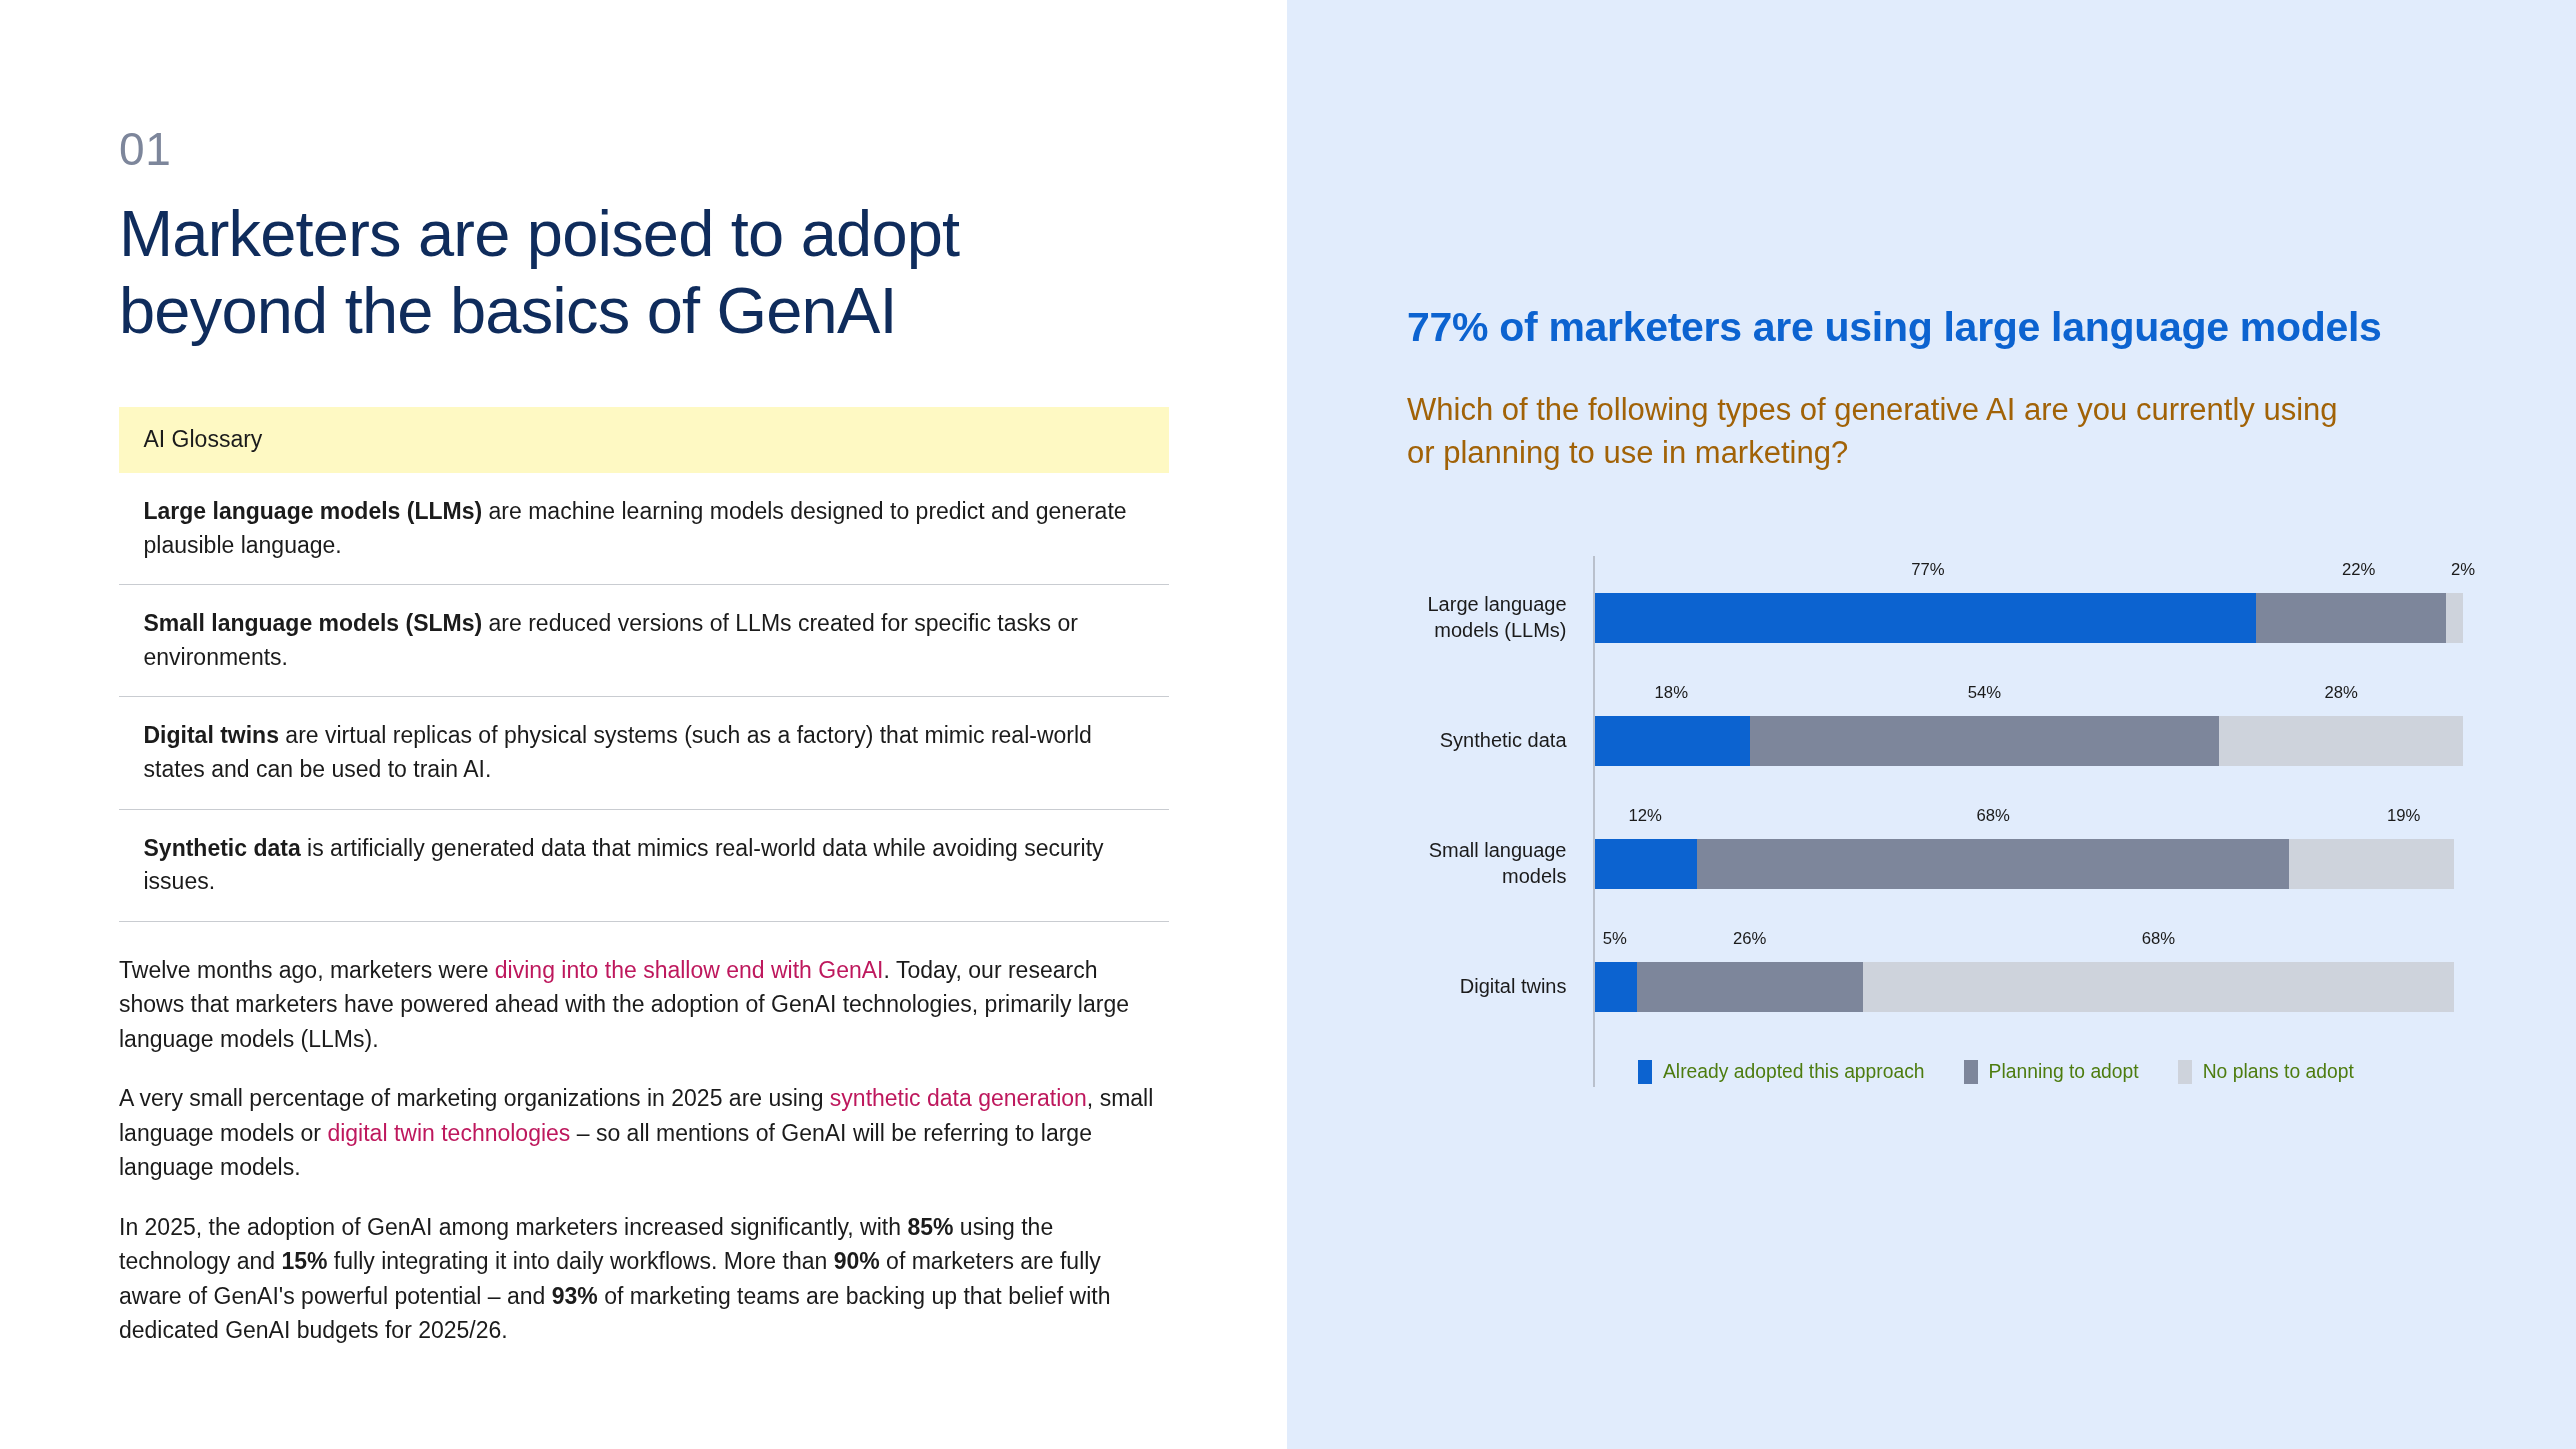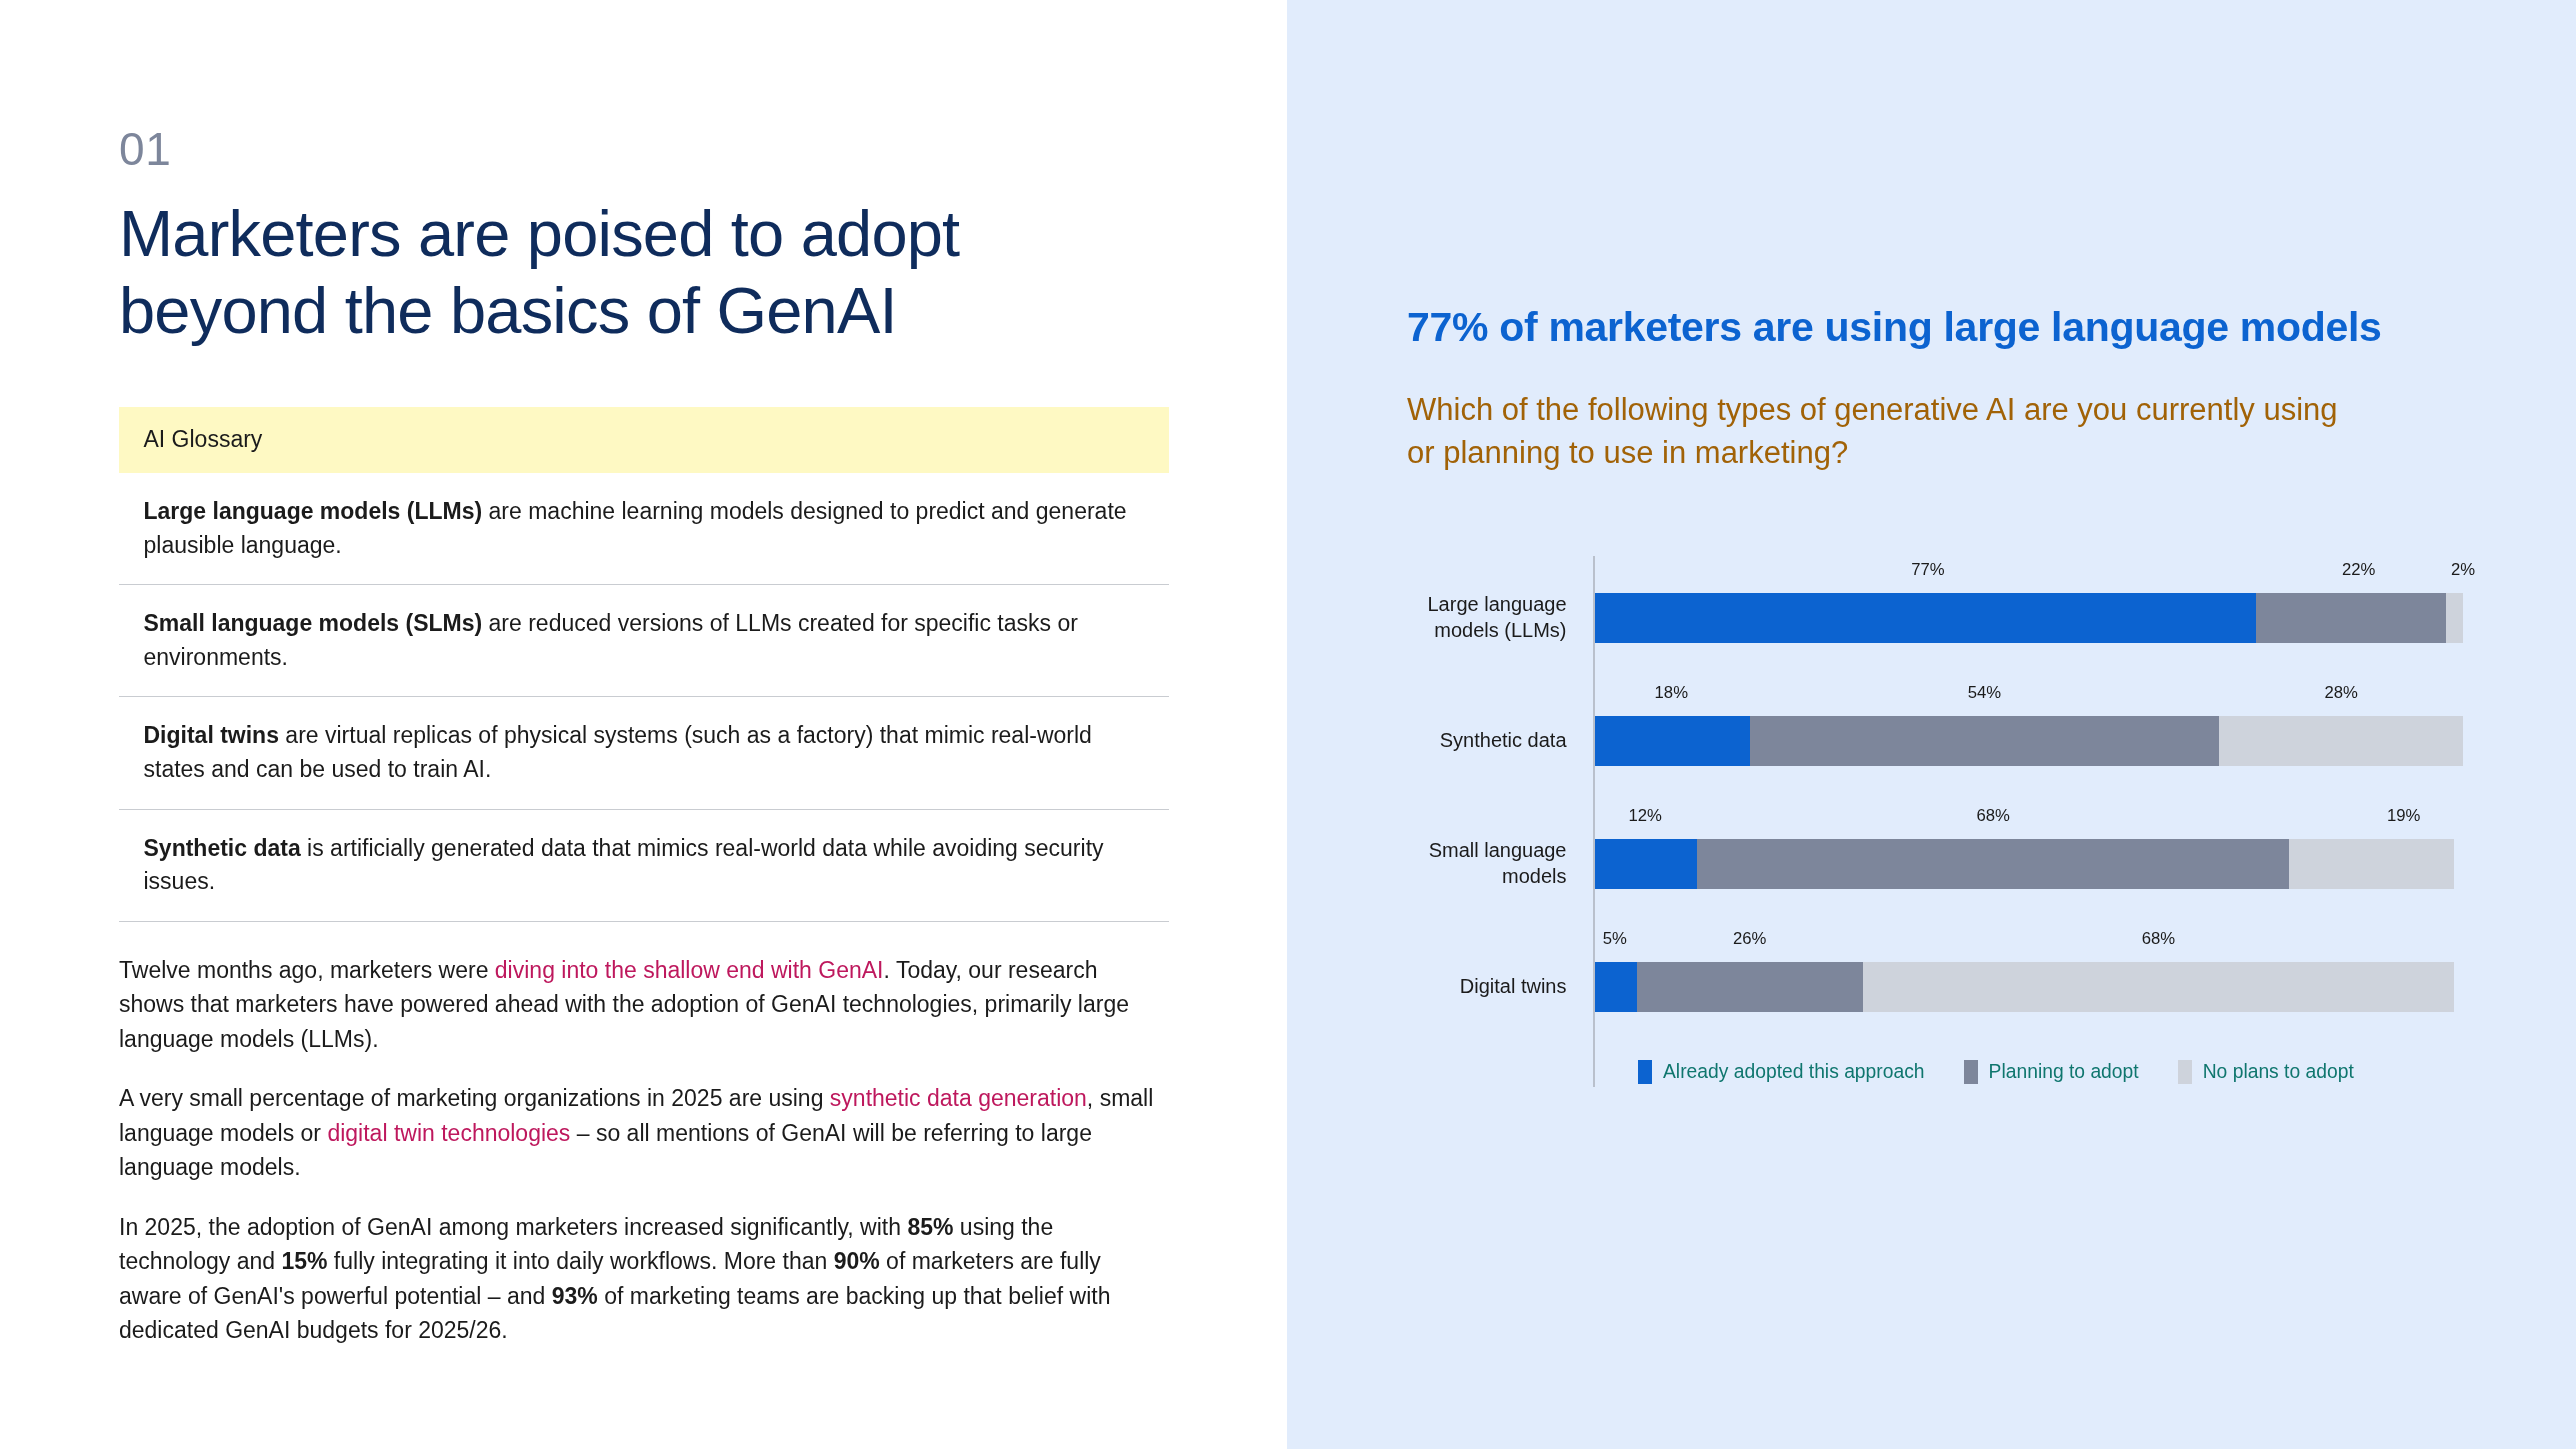--- a/index.html
+++ b/index.html
@@ -93,21 +93,21 @@
     transform: translateX(-50%); white-space: nowrap;
   }
 
   
   .legend {
     position: relative; margin-top: 11.6px; margin-left: 186px;
     display: flex; align-items: center; gap: 39px; padding-left: 45px;
   }
   .legend-item { display: flex; align-items: center; gap: 11px; }
   .legend-swatch { width: 14px; height: 24px; flex: 0 0 14px; }
-  .legend-text { font-size: 19.3px; color: #0f766e; white-space: nowrap; }
+  .legend-text { font-size: 19.3px; color: #4d7c0f; white-space: nowrap; }
 </style>
 </head>
 <body>
 
 <div class="page">
 
   <div class="left-panel">
     <div class="left-inner">
 
       <div class="section-number">01</div>

